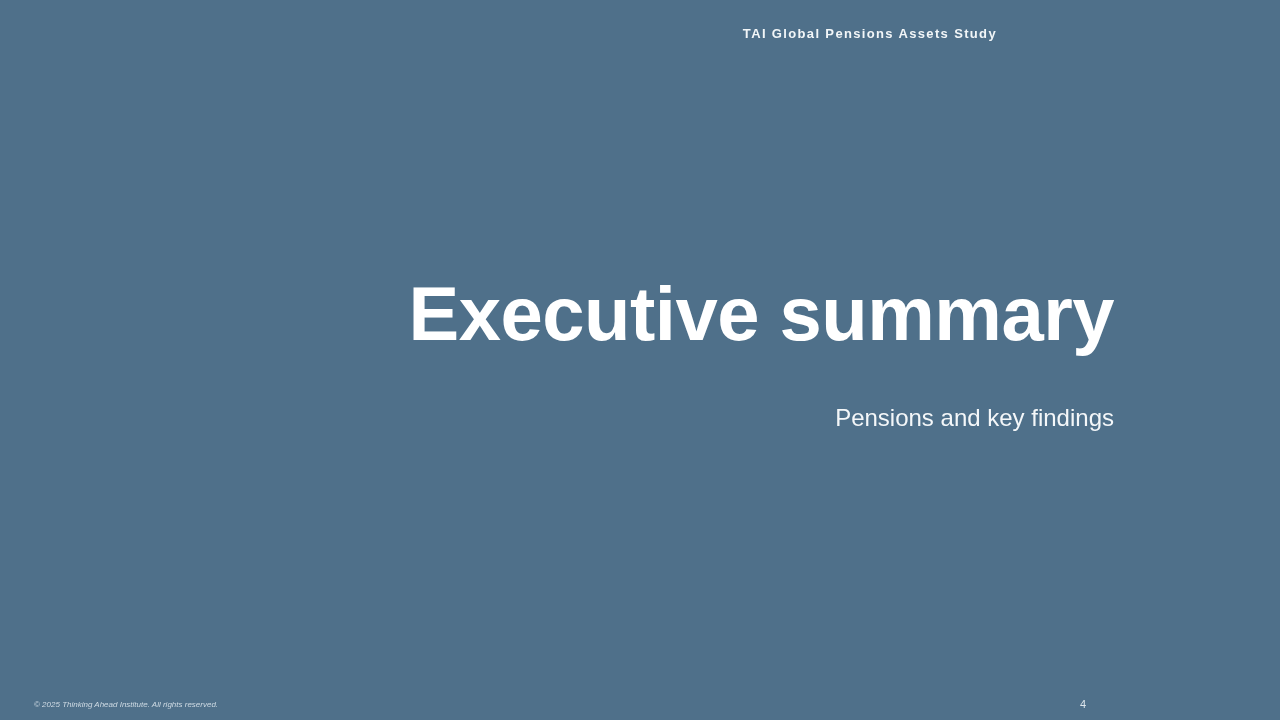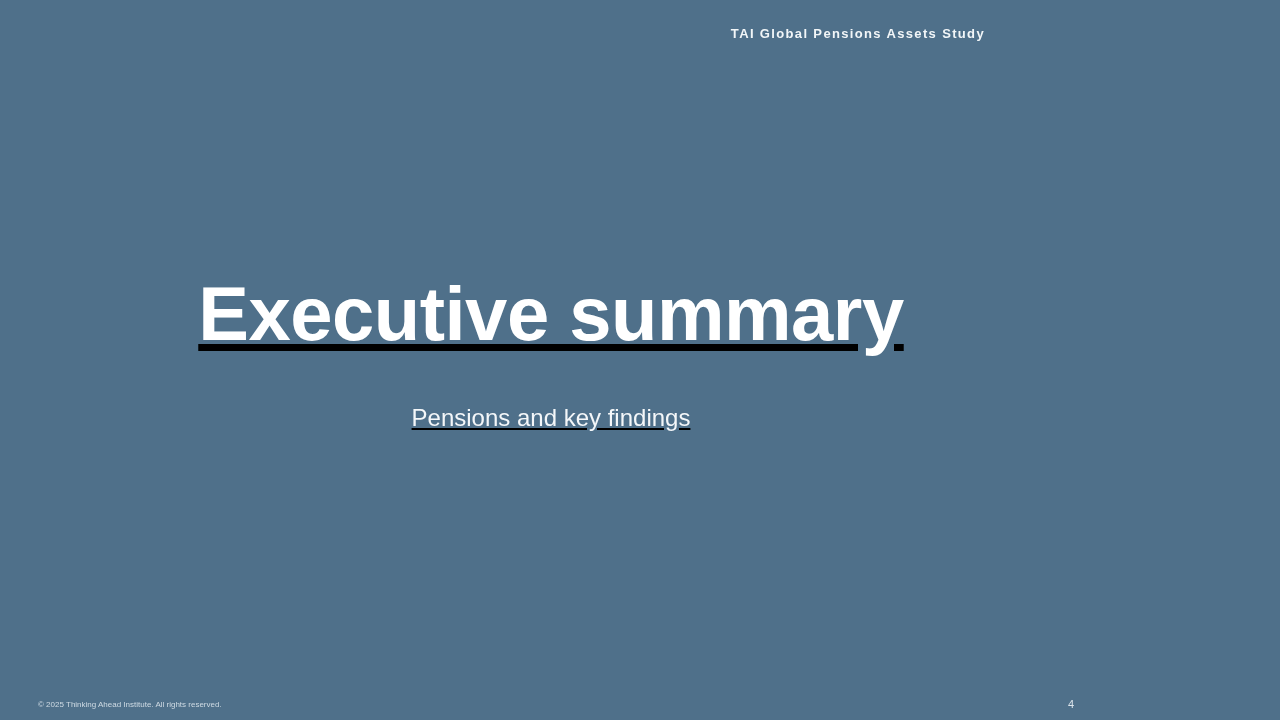--- a/index.html
+++ b/index.html
@@ -12,20 +12,21 @@
     overflow: hidden;
     font-family: "Liberation Sans", sans-serif;
     background: #4f708a;
   }
   .slide {
     position: relative;
     width: 1102px;
     height: 720px;
     background: #4f708a;
     box-sizing: border-box;
+    margin-left: 12px;
   }
 
   
   .running-header {
     position: absolute;
     top: 26px;
     right: 117px;
     font-size: 13px;
     font-weight: bold;
     letter-spacing: 1.35px;
@@ -33,22 +34,21 @@
     white-space: nowrap;
     line-height: 16px;
   }
 
   
   .title-block {
     position: absolute;
     left: 0;
     right: 0;
     top: 268px;
-    text-align: center;
-    text-decoration: underline;
+    text-align: right;
   }
   .slide-title {
     margin: 0;
     font-size: 76px;
     font-weight: bold;
     line-height: 92px;
     color: #ffffff;
     letter-spacing: -0.5px;
     white-space: nowrap;
   }
@@ -58,27 +58,28 @@
     font-size: 24px;
     font-weight: normal;
     line-height: 30px;
     color: #f4f7f9;
     white-space: nowrap;
   }
 
   
   .footer-copyright {
     position: absolute;
-    left: 38px;
+    left: 22px;
     bottom: 10px;
     font-size: 8px;
     line-height: 10px;
     font-weight: normal;
     color: #cfdbe4;
     white-space: nowrap;
+    font-style: italic;
   }
   .footer-pagenum {
     position: absolute;
     right: 28px;
     bottom: 9px;
     font-size: 11px;
     line-height: 13px;
     font-weight: normal;
     color: #dde6ec;
     text-align: right;

